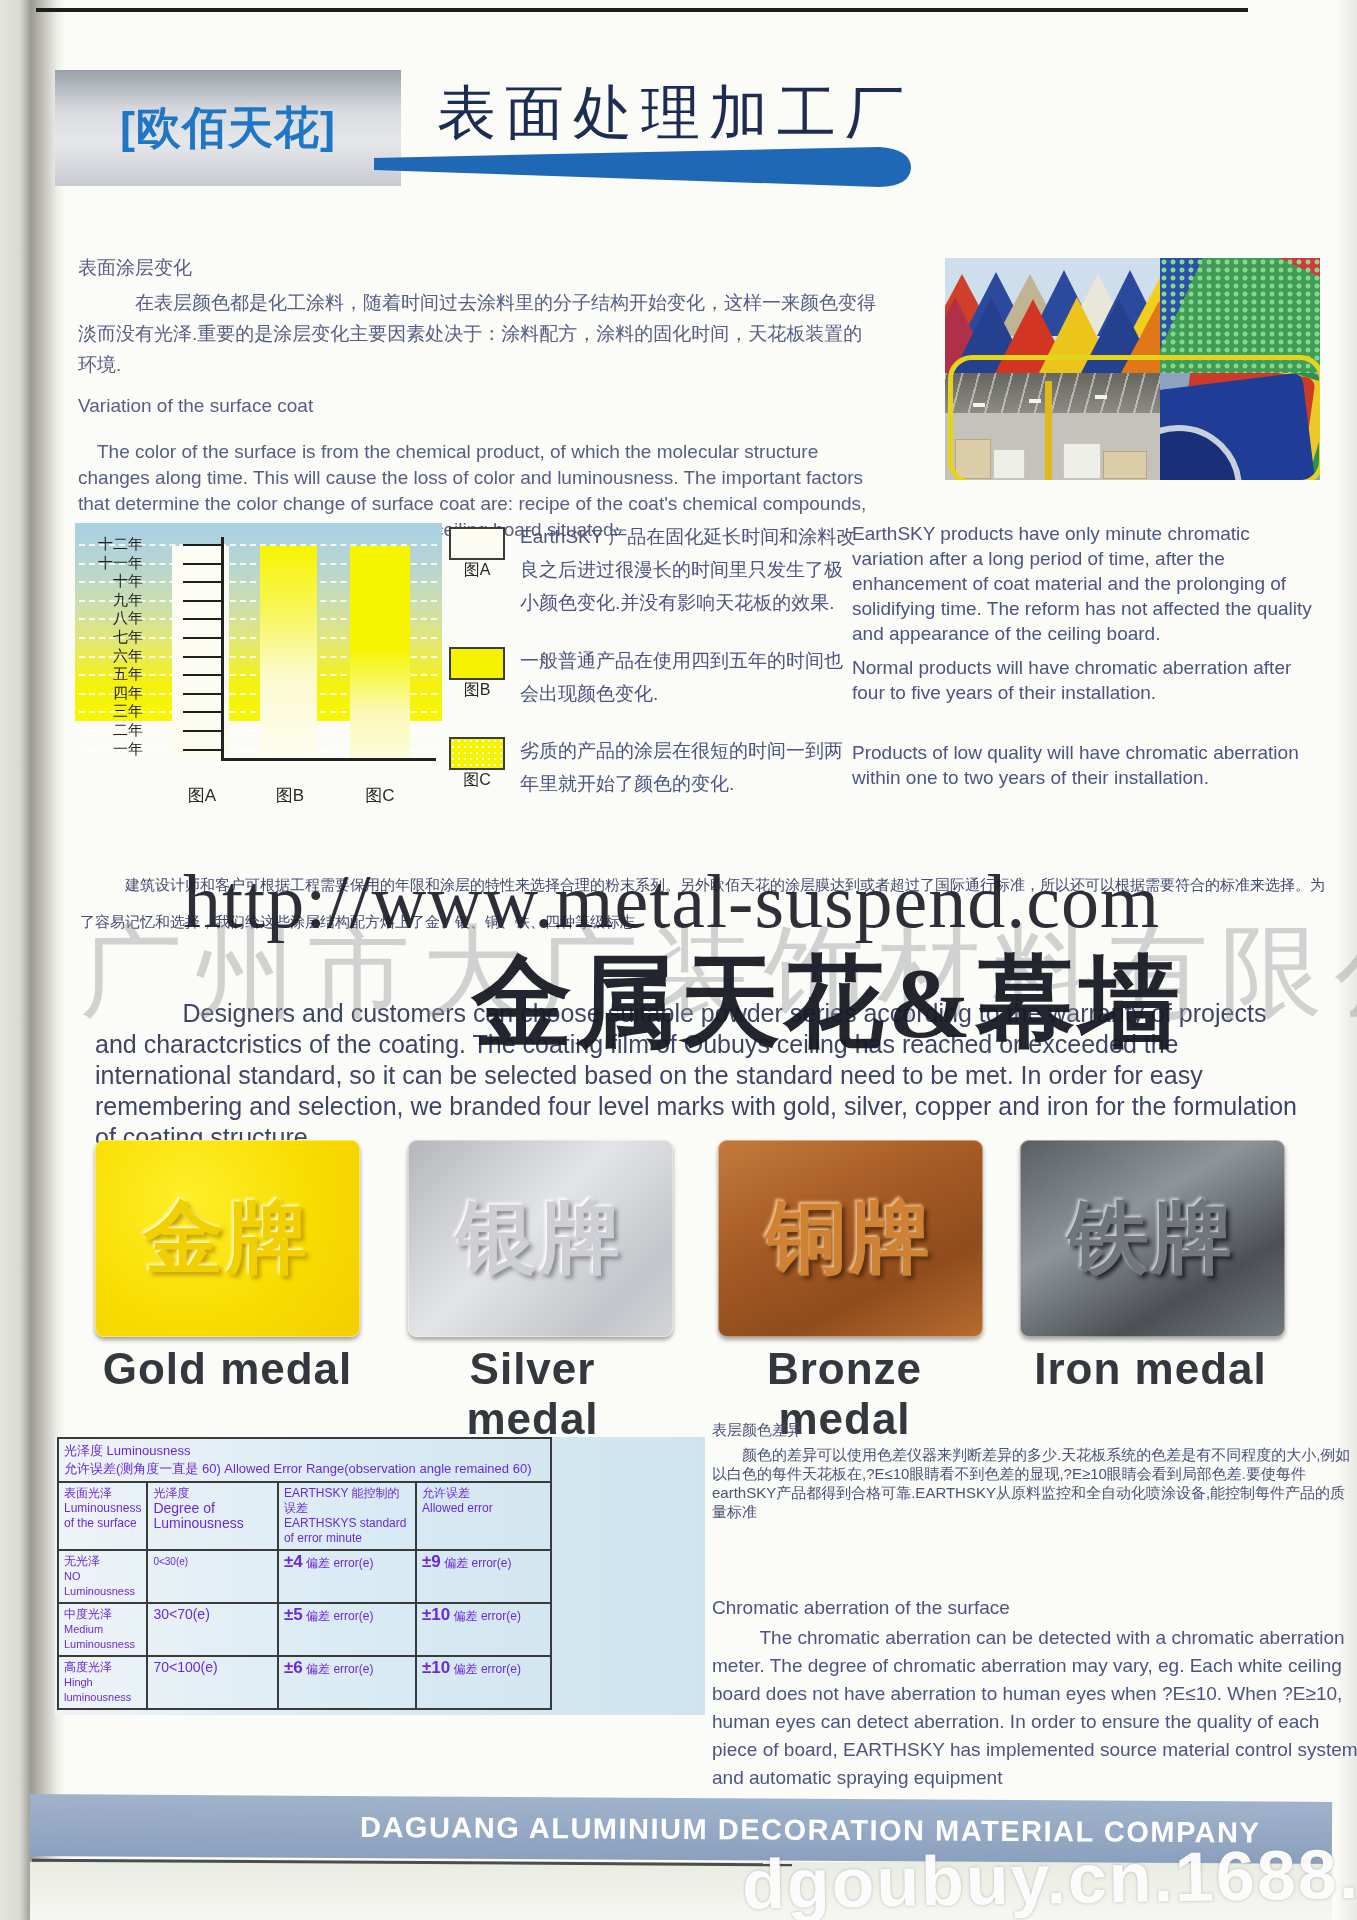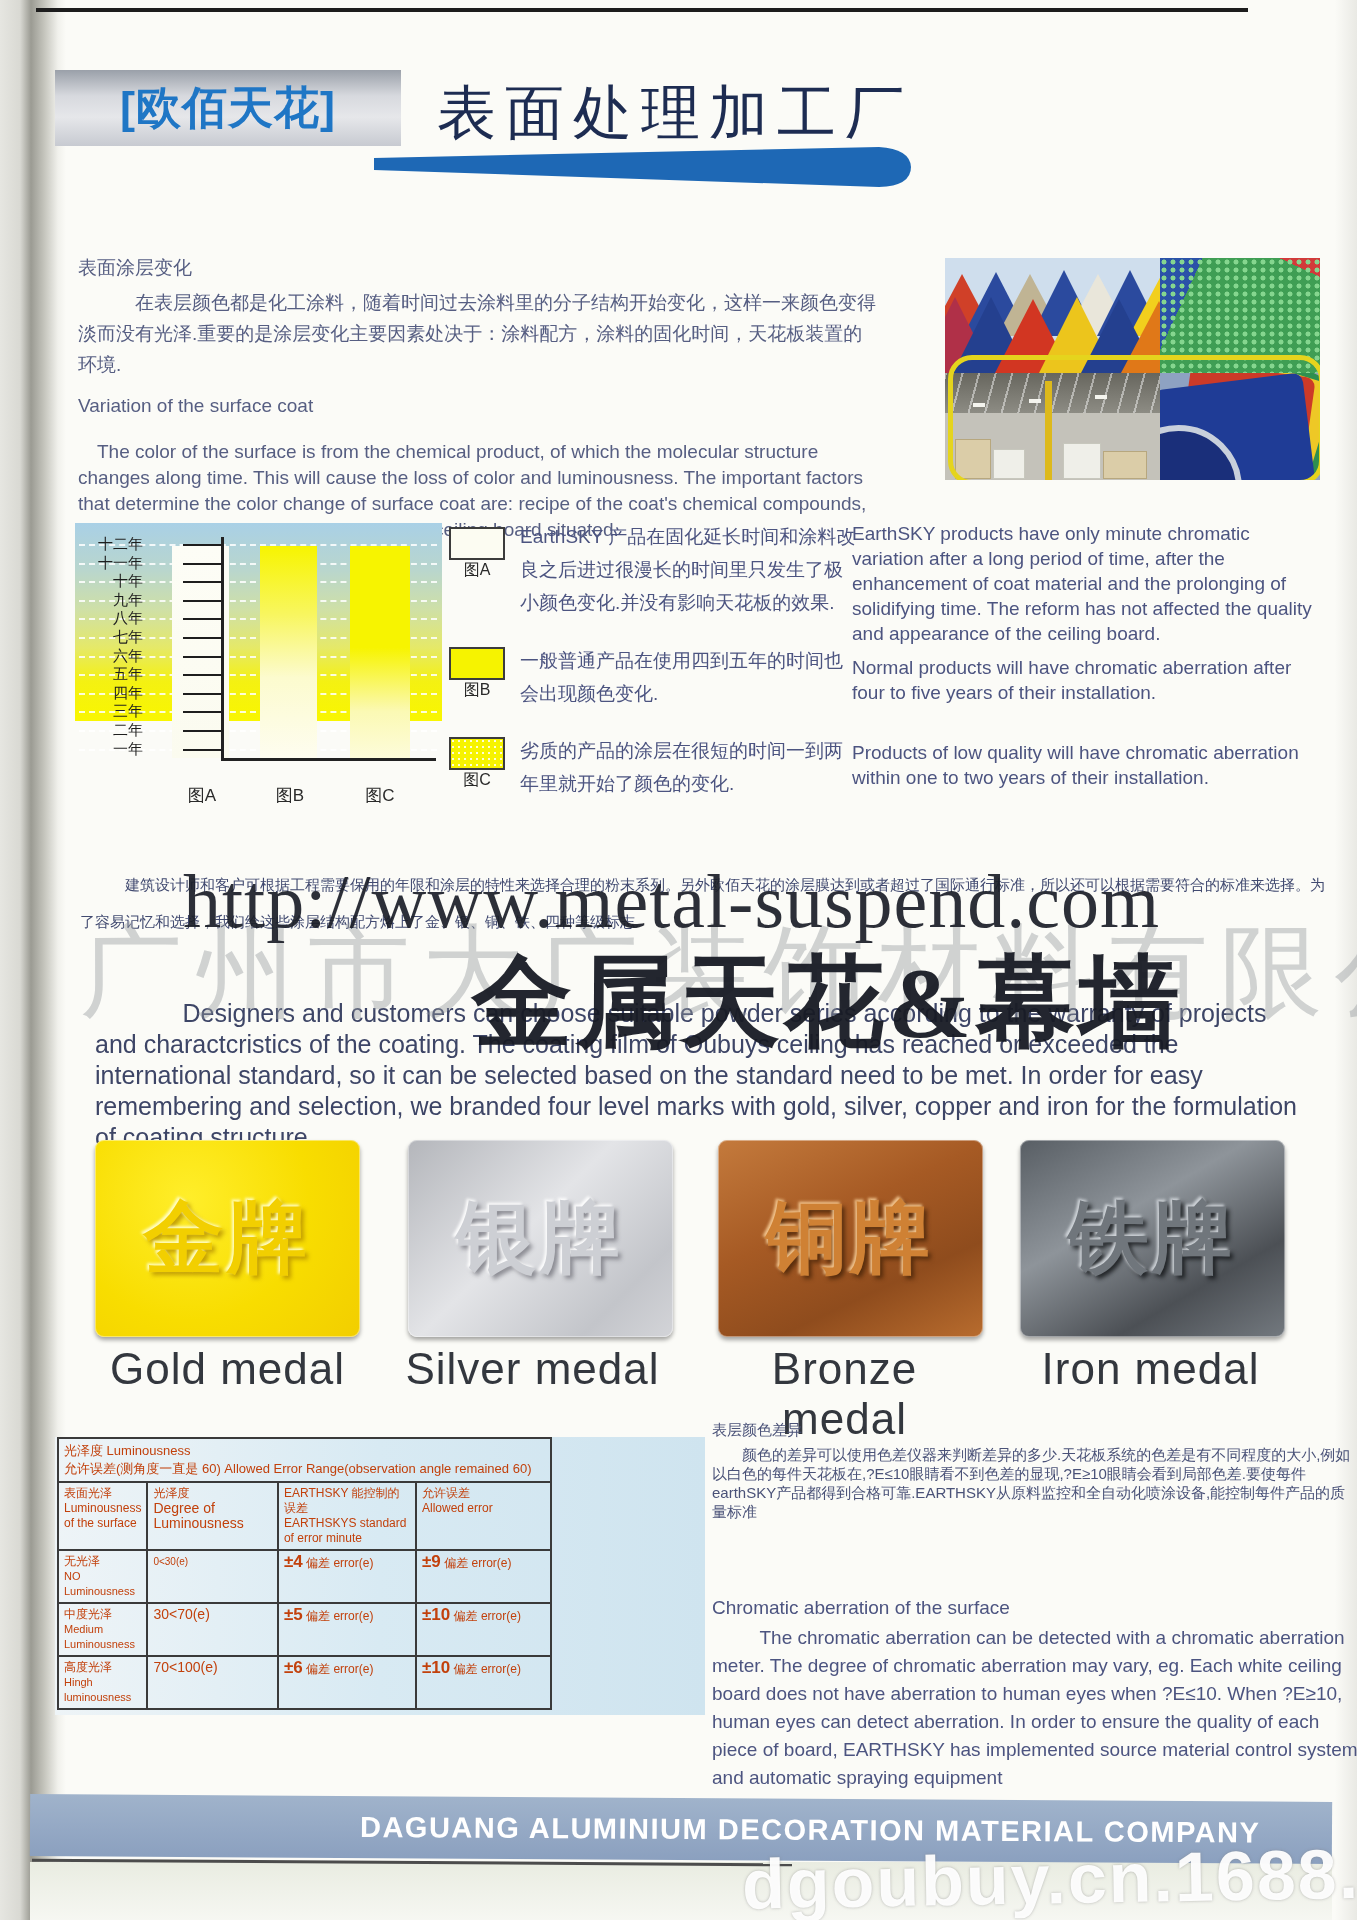--- a/index.html
+++ b/index.html
@@ -5,21 +5,21 @@
   html,body{margin:0;padding:0;background:#d8d8d2;}
   .page{position:relative;width:1357px;height:1920px;background:#fbfbf7;overflow:hidden;
         font-family:"Liberation Sans","DejaVu Sans",sans-serif;color:#4d5580;}
   .abs{position:absolute;}
   
   .edge-left{left:0;top:0;width:66px;height:1920px;
     background:linear-gradient(90deg,#e6e6e1 0px,#d9d9d3 20px,#9b9b93 31px,#c4c4bc 44px,#f1f1ec 58px,rgba(255,255,255,0) 66px);}
   .edge-right{right:0;top:0;width:22px;height:1920px;background:linear-gradient(270deg,#e9e9e4,rgba(255,255,255,0));}
   .top-line{left:36px;top:8px;width:1212px;height:4px;background:#1d1d1d;}
   
-  .logo-box{left:55px;top:70px;width:346px;height:76px;
+  .logo-box{left:55px;top:70px;width:346px;height:116px;
     background:linear-gradient(180deg,#9aa0a9 0%,#d7d9de 34%,#e6e7ea 62%,#c7cad1 100%);
     display:flex;align-items:center;justify-content:center;}
   .brand{font-size:45px;font-weight:700;color:#1f76c5;letter-spacing:1px;}
   .page-title{left:437px;top:74px;font-size:59px;color:#1d2c52;letter-spacing:9px;font-weight:500;white-space:nowrap;}
   .swoosh{left:374px;top:146px;width:540px;height:46px;}
   
   .sec1{left:78px;top:252px;width:800px;font-size:19px;line-height:31px;color:#565e82;}
   .sec1 .zh-title{margin-bottom:4px;}
   .sec1 .zh-body{text-indent:3em;margin-bottom:10px;}
   .sec1 .en-title{margin-bottom:18px;}
@@ -83,25 +83,25 @@
     display:flex;align-items:center;justify-content:center;font-size:80px;font-weight:700;letter-spacing:4px;
     box-shadow:0 3px 4px rgba(0,0,0,.35),inset 0 0 0 1px rgba(255,255,255,.4);}
   .plate-gold{left:95px;background:radial-gradient(circle at 35% 30%,#ffee2a,#f8dd00 55%,#f2ce00);color:#f2cf00;
     text-shadow:-2px -2px 3px rgba(255,255,210,.95),3px 3px 4px rgba(175,135,0,.75);}
   .plate-silver{left:408px;background:linear-gradient(135deg,#b4b6bb 0%,#e3e4e7 45%,#c3c5ca 80%,#d3d4d8);color:#cdcfd4;
     text-shadow:-2px -2px 3px rgba(255,255,255,.95),3px 3px 4px rgba(95,95,105,.65);}
   .plate-bronze{left:718px;background:linear-gradient(155deg,#c47a3c 0%,#a65a24 40%,#8f4c1d 70%,#b86c2e);color:#cf8134;
     text-shadow:-2px -2px 3px rgba(255,215,160,.85),3px 3px 4px rgba(70,35,8,.8);}
   .plate-iron{left:1020px;background:linear-gradient(150deg,#585e64 0%,#8e949a 38%,#4c5055 72%,#73797f);color:#70767c;
     text-shadow:-2px -2px 3px rgba(222,227,232,.85),3px 3px 4px rgba(15,17,20,.8);}
-  .medal-label{position:absolute;top:1344px;width:265px;text-align:center;font-size:44px;color:#33373e;font-weight:400;letter-spacing:1px;}
+  .medal-label{position:absolute;top:1344px;width:265px;text-align:center;font-size:44px;color:#33373e;font-weight:700;letter-spacing:1px;}
   
   .panel-blue{left:55px;top:1437px;width:650px;height:278px;
     background:linear-gradient(90deg,#eef4f7 0%,#d8eaf3 50%,#cfe4ef 100%);}
-  .lum-table{left:57px;top:1437px;width:495px;border-collapse:collapse;font-size:12px;color:#c2410c;line-height:15px;}
+  .lum-table{left:57px;top:1437px;width:495px;border-collapse:collapse;font-size:12px;color:#6d28d9;line-height:15px;}
   .lum-table td{border:2px solid #3a3a3a;padding:3px 5px;vertical-align:top;}
   .lum-table .ttl{font-size:13px;line-height:18px;}
   .lum-table .num{font-size:17px;font-weight:600;}
   .c1{width:73px;} .c2{width:128px;} .c3{width:144px;margin-left:20px;} .c4{width:150px;}
   
   .chro-zh{left:712px;top:1420px;width:648px;font-size:15px;line-height:19px;color:#4a5278;}
   .chro-zh .t{margin-bottom:6px;}
   .chro-zh .b{text-indent:2em;}
   .chro-en{left:712px;top:1594px;width:652px;font-size:19px;line-height:28px;color:#4c5480;}
   .chro-en .t{margin-bottom:2px;}

